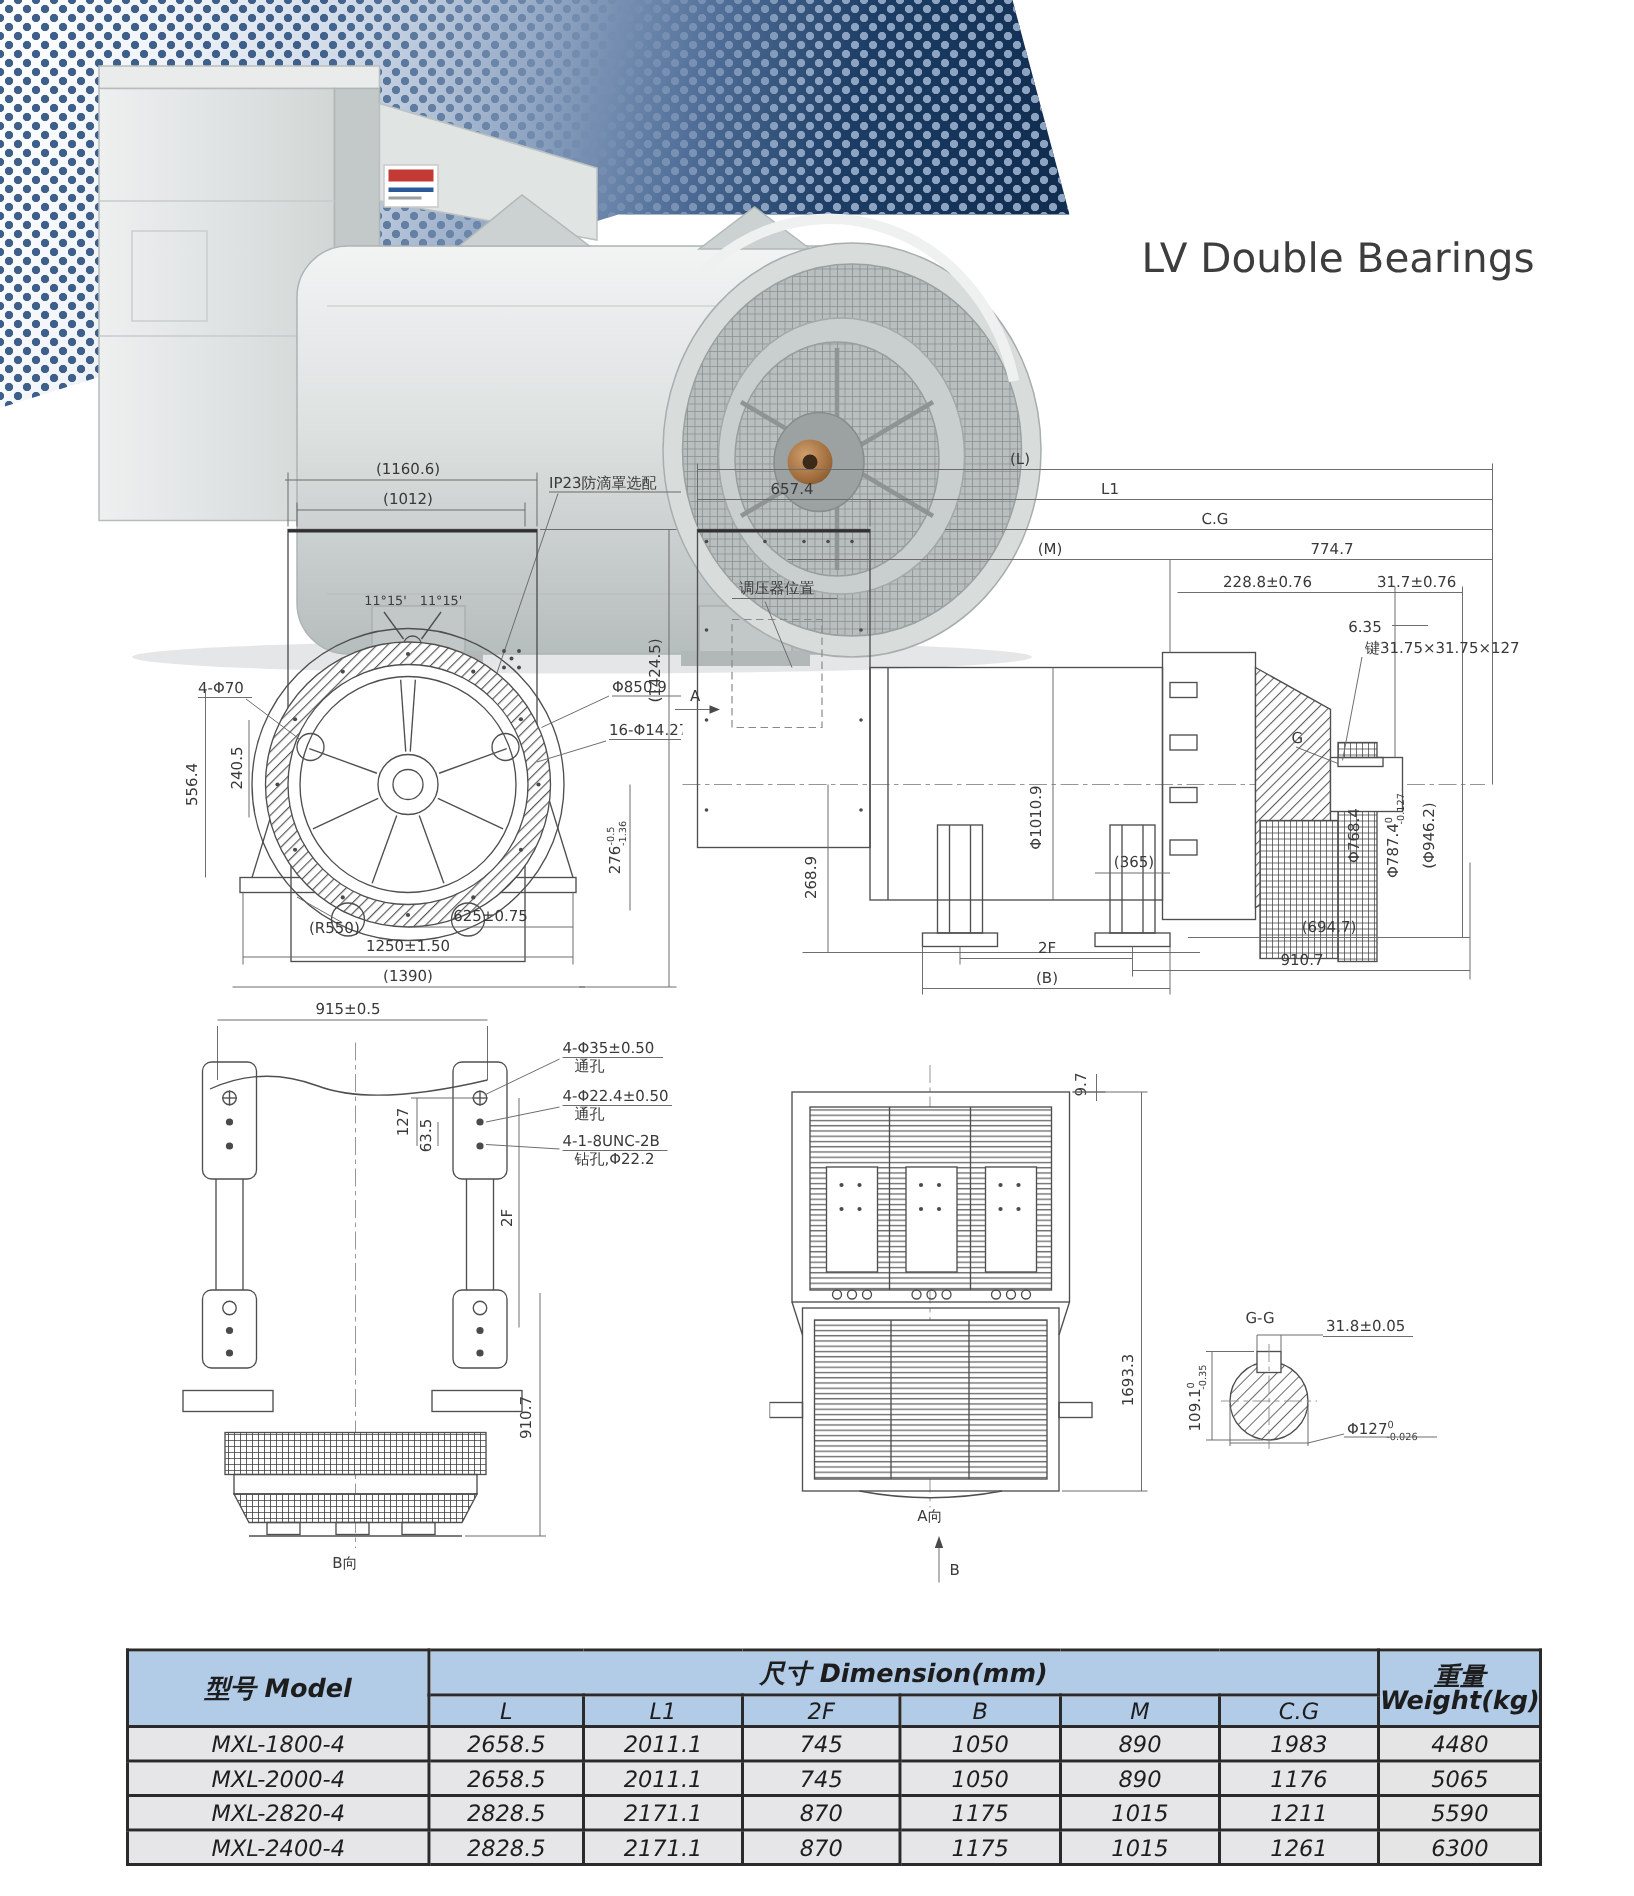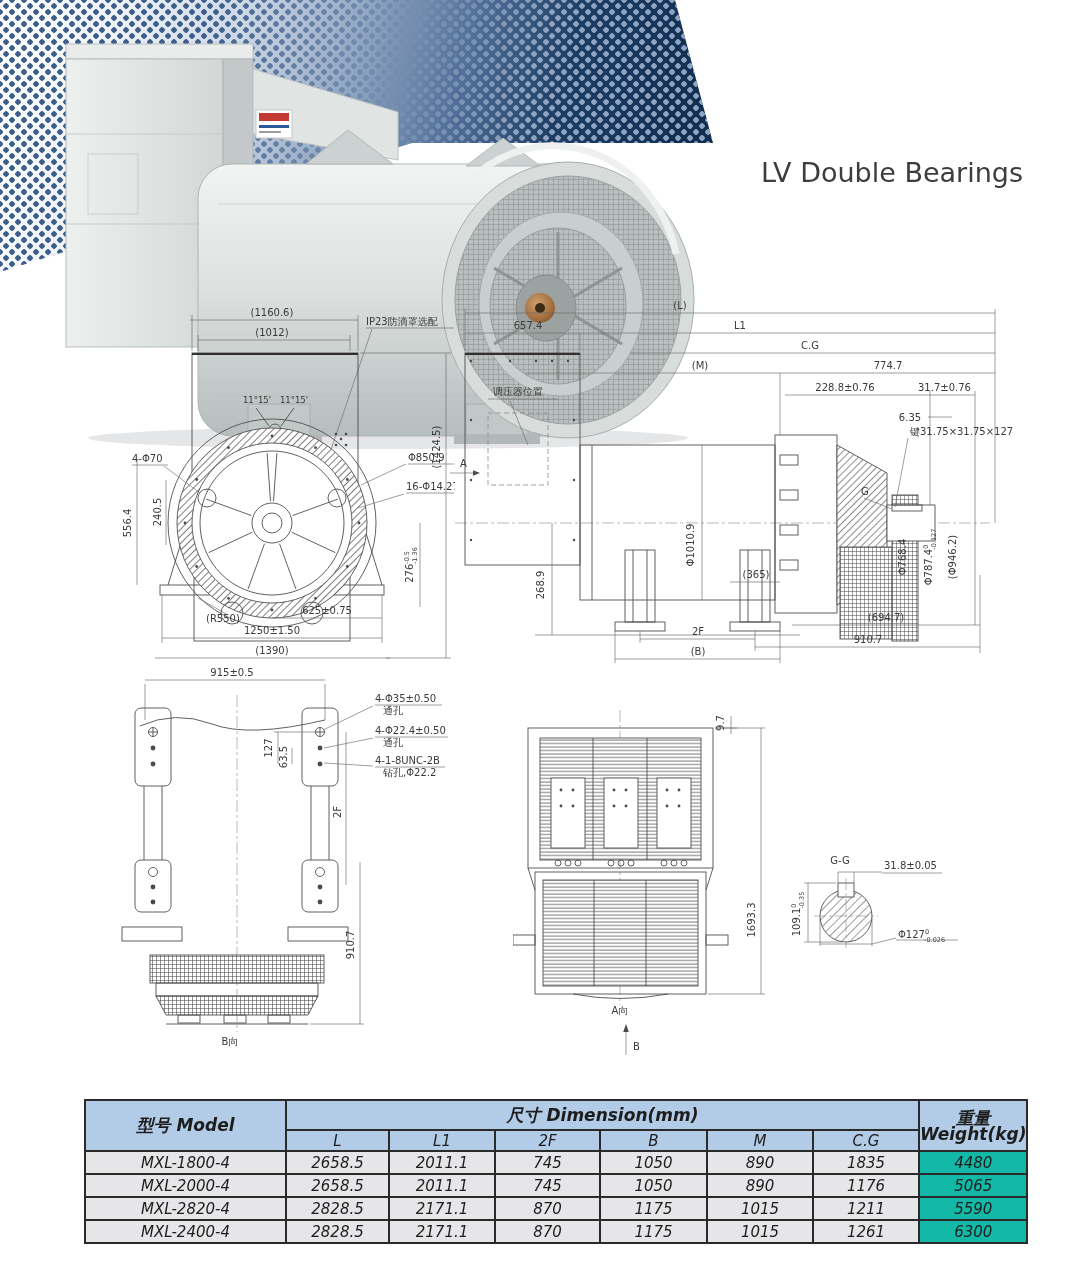--- a/index.html
+++ b/index.html
@@ -35,21 +35,21 @@
   text.d{font:10px "DejaVu Sans",sans-serif;fill:#3a3a3a;}
   text.s{font:8.5px "DejaVu Sans",sans-serif;fill:#3a3a3a;}
   
   .spec-table{position:absolute;left:84px;top:1099px;border-collapse:collapse;table-layout:fixed;font-style:italic;}
   .spec-table td{border:2px solid #2a2a2a;text-align:center;vertical-align:middle;
                  color:#1d1d1d;padding:0;overflow:hidden;}
   .spec-table tr.h1 td{background:#b2cbe7;font-weight:bold;font-size:17px;height:28px;}
   .spec-table tr.h2 td{background:#b2cbe7;font-size:15px;height:19px;}
   .spec-table td.wh{background:#b2cbe7;font-weight:bold;font-size:15px;line-height:16px;}
   .spec-table tr.r td{background:#e6e6e9;font-size:15px;height:21px;margin-top:46px;}
-  .spec-table tr.r td.w{background:#14b8a6;text-align:center;}
+  .spec-table tr.r td.w{background:#e5e5e5;text-align:center;}
 </style>
 </head>
 <body>
 
 <div class="hero">
   <div class="base"></div>
   <div class="dots dark"></div>
   <div class="dots light"></div>
 </div>
 
@@ -477,21 +477,21 @@
   <line class="dm" x1="202" y1="38" x2="252" y2="38"></line>
       <line class="dm" x1="195" y1="304" x2="252" y2="304"></line>
   <text class="d" transform="rotate(-90 242 230)" x="242" y="230" text-anchor="middle">1693.3</text>
   <text class="d" x="107" y="324" text-anchor="middle">A向</text>
   <line class="dm" x1="113" y1="340" x2="113" y2="365"></line>
       <polygon points="113,334 110.2,342 115.8,342" fill="#4a4a4a"></polygon>
   <text class="d" x="120" y="360">B</text>
 </svg>
 </div>
 
-<div class="draw" style="left:778px;top:826px;">
+<div class="draw" style="left:778px;top:844px;">
 <svg width="222" height="125" viewBox="0 0 222 125">
   <defs>
     <pattern id="hx5" width="6" height="6" patternUnits="userSpaceOnUse" patternTransform="rotate(45)">
       <rect width="6" height="6" fill="#fff"></rect>
           <line x1="0" y1="0" x2="0" y2="6" stroke="#5a5a5a" stroke-width="1.2"></line>
     </pattern>
   </defs>
   <circle cx="68" cy="90" r="26" fill="url(#hx5)" stroke="#4f4f4f" stroke-width=".9"></circle>
   <rect x="60" y="57" width="16" height="14" fill="#fff" stroke="#4f4f4f" stroke-width=".9"></rect>
   <line class="cl" x1="36" y1="90" x2="100" y2="90"></line>
@@ -544,21 +544,21 @@
     <td>M</td>
     <td>C.G</td>
   </tr>
   <tr class="r">
     <td>MXL-1800-4</td>
     <td>2658.5</td>
     <td>2011.1</td>
     <td>745</td>
     <td>1050</td>
     <td>890</td>
-    <td>1835</td>
+    <td>1983</td>
     <td class="w">4480</td>
   </tr>
   <tr class="r">
     <td>MXL-2000-4</td>
     <td>2658.5</td>
     <td>2011.1</td>
     <td>745</td>
     <td>1050</td>
     <td>890</td>
     <td>1176</td>

